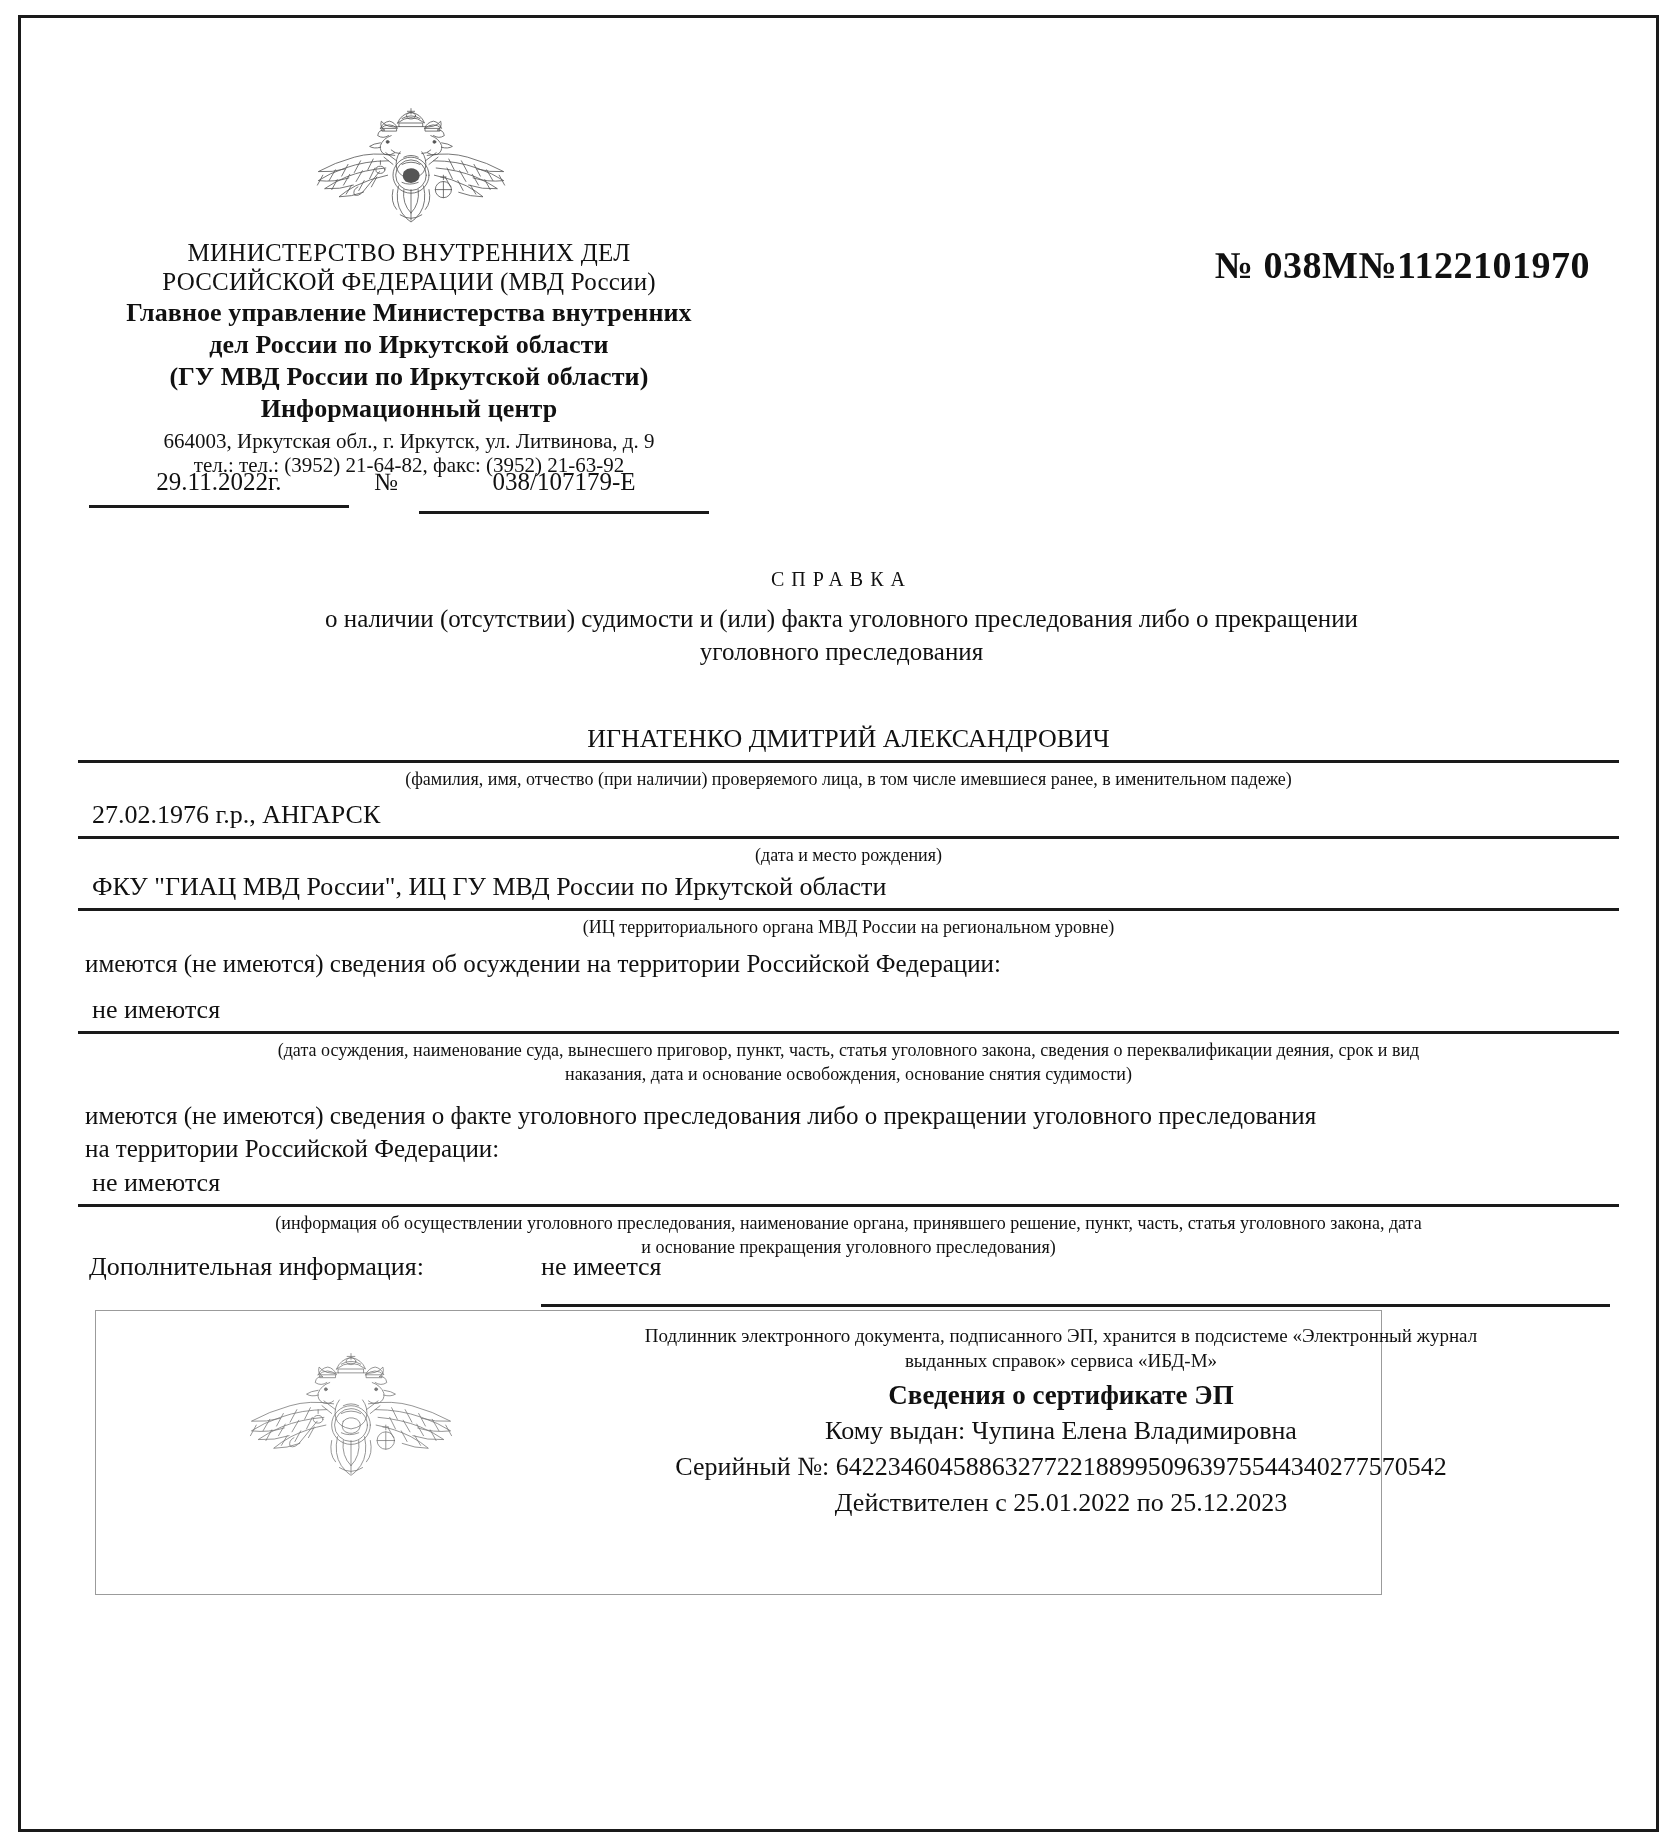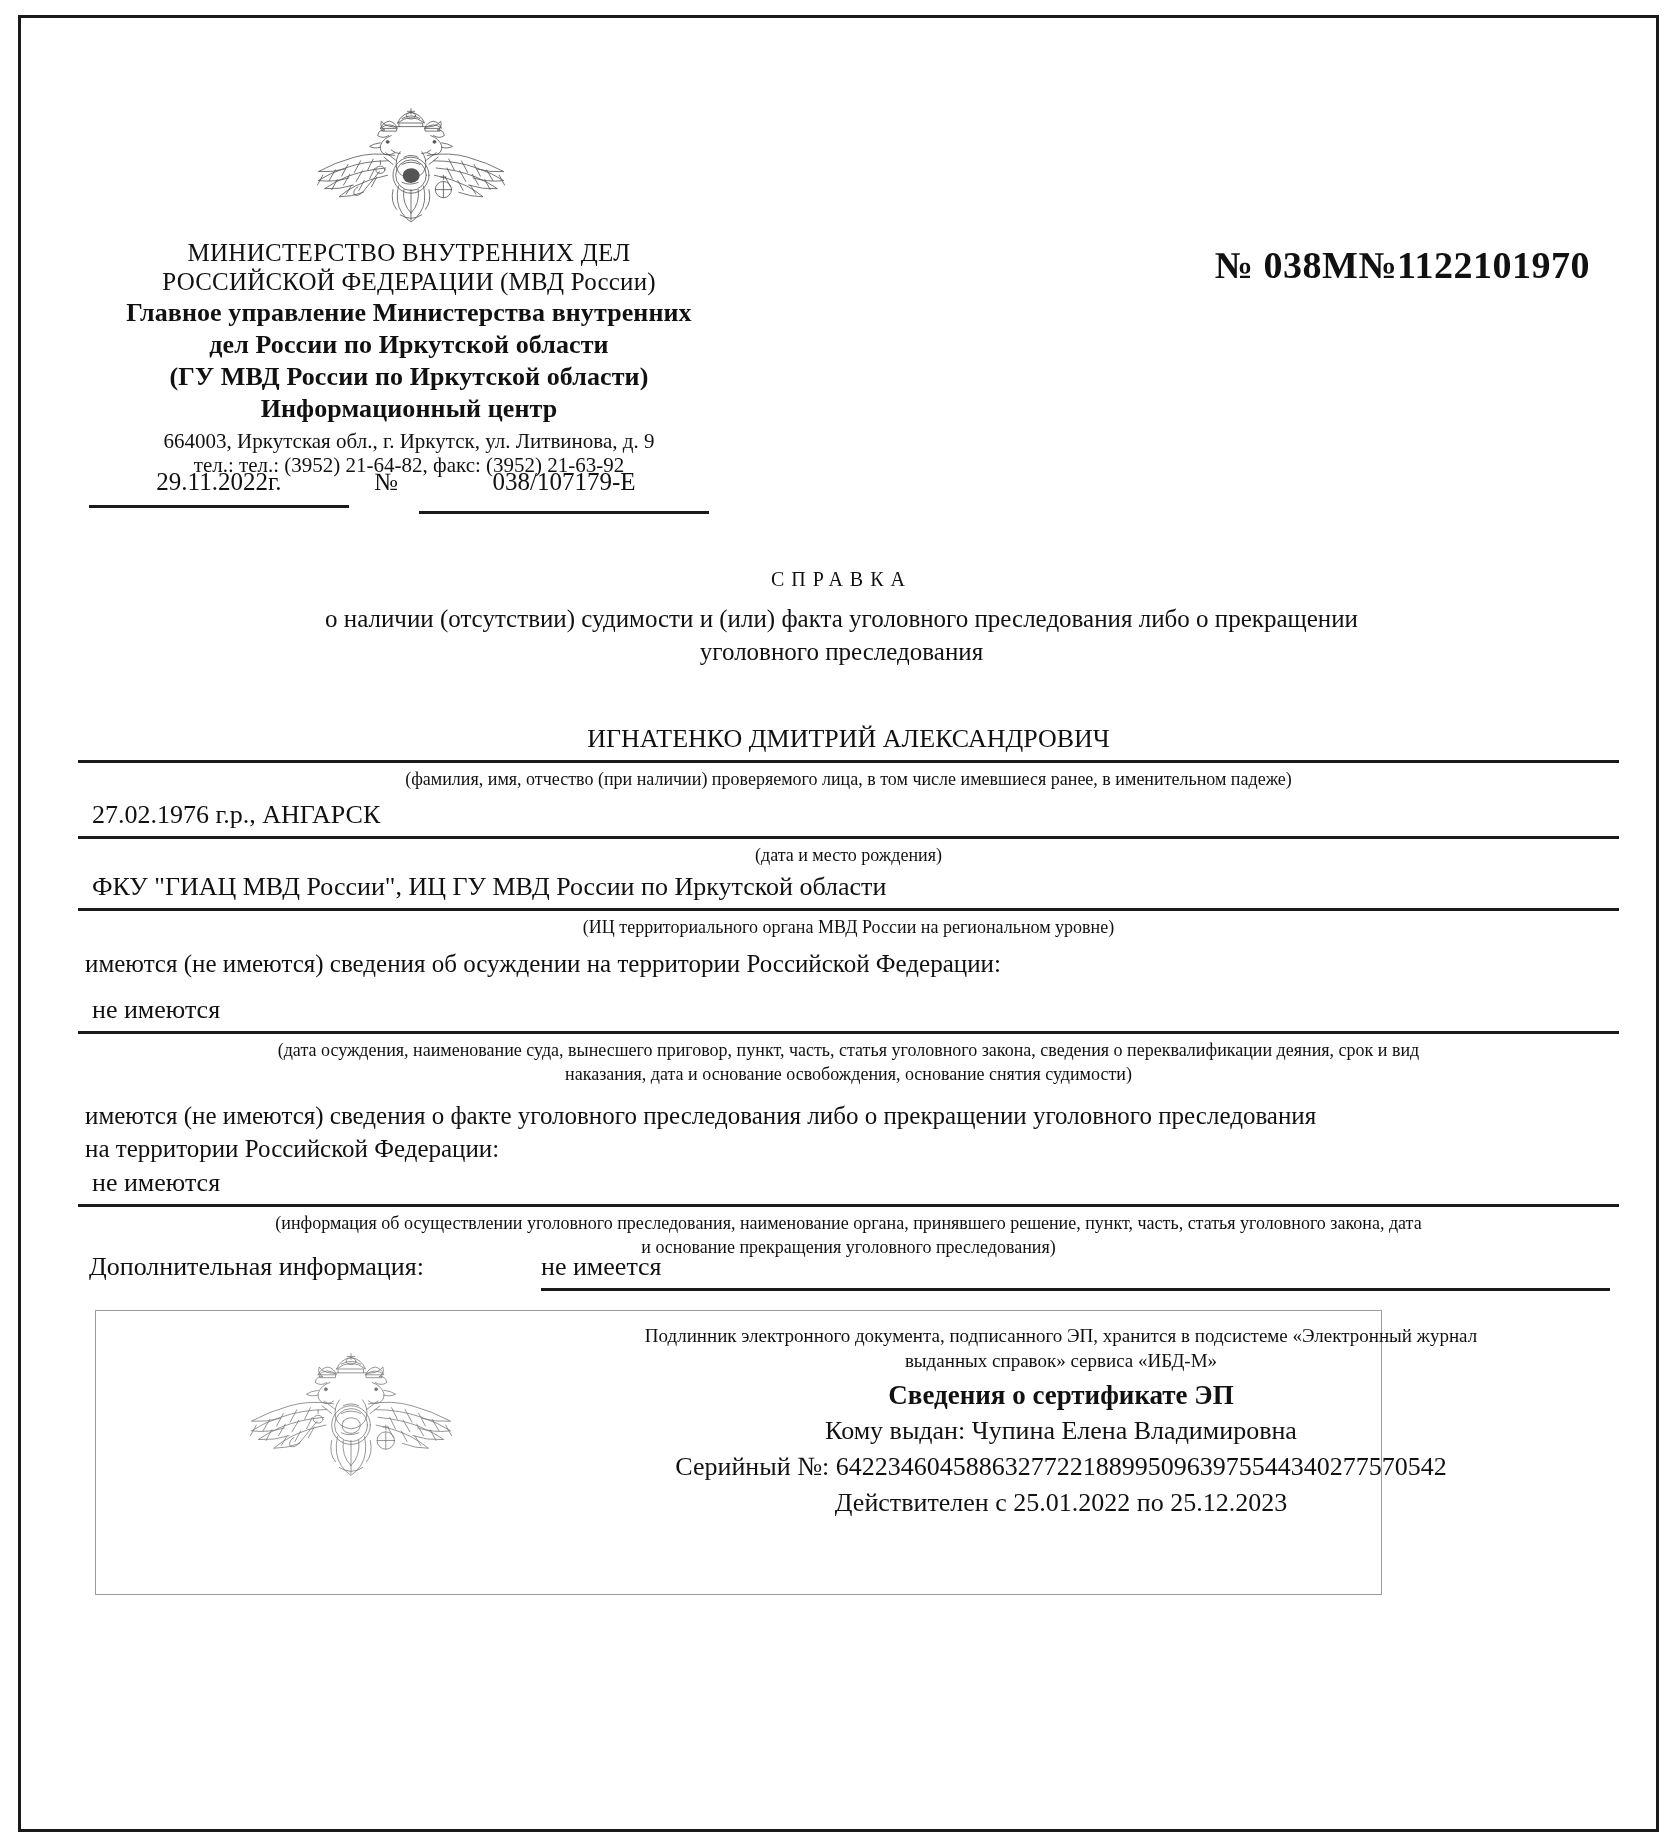--- a/index.html
+++ b/index.html
@@ -183,21 +183,21 @@
     left: 18px;
     top: 0;
     font-size: 26px;
   }
   .addinfo .value {
     position: absolute;
     left: 470px;
     top: 0;
     width: 1069px;
     font-size: 26px;
-    padding-bottom: 6px;
+    padding-bottom: 22px;
     border-bottom: 3px solid #1a1a1a;
     box-sizing: border-box;
   }
 
   
   .cert-box {
     position: absolute;
     left: 24px;
     top: 1272px;
     width: 1287px;

